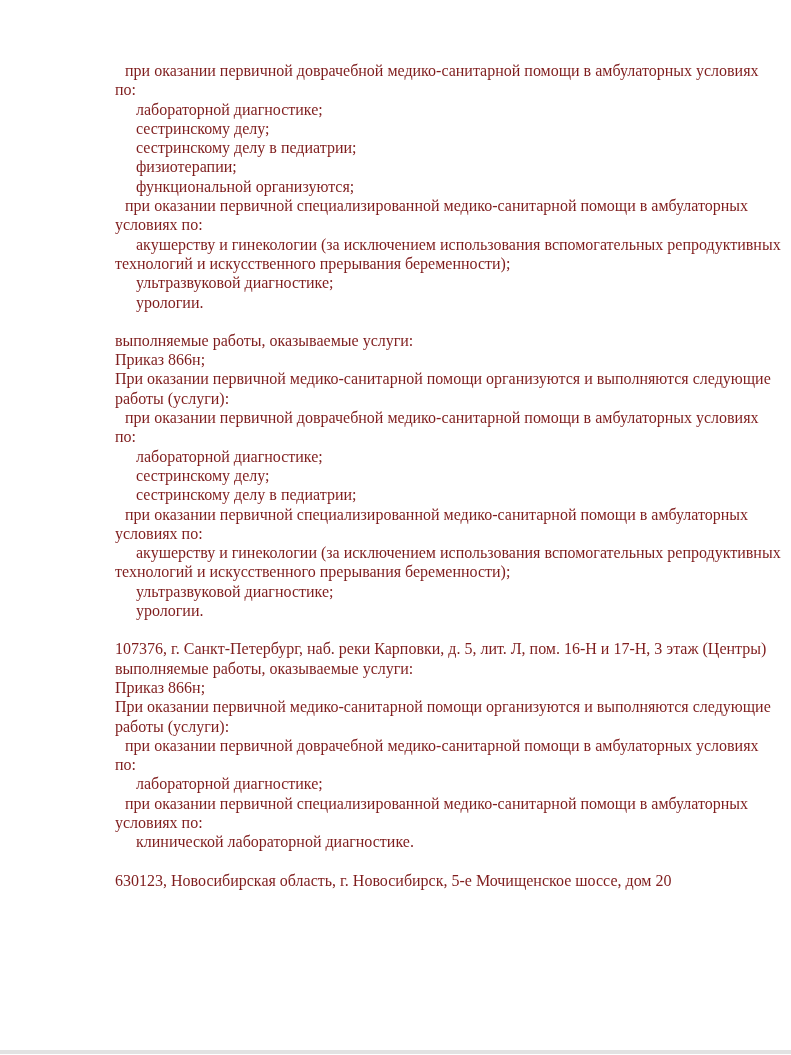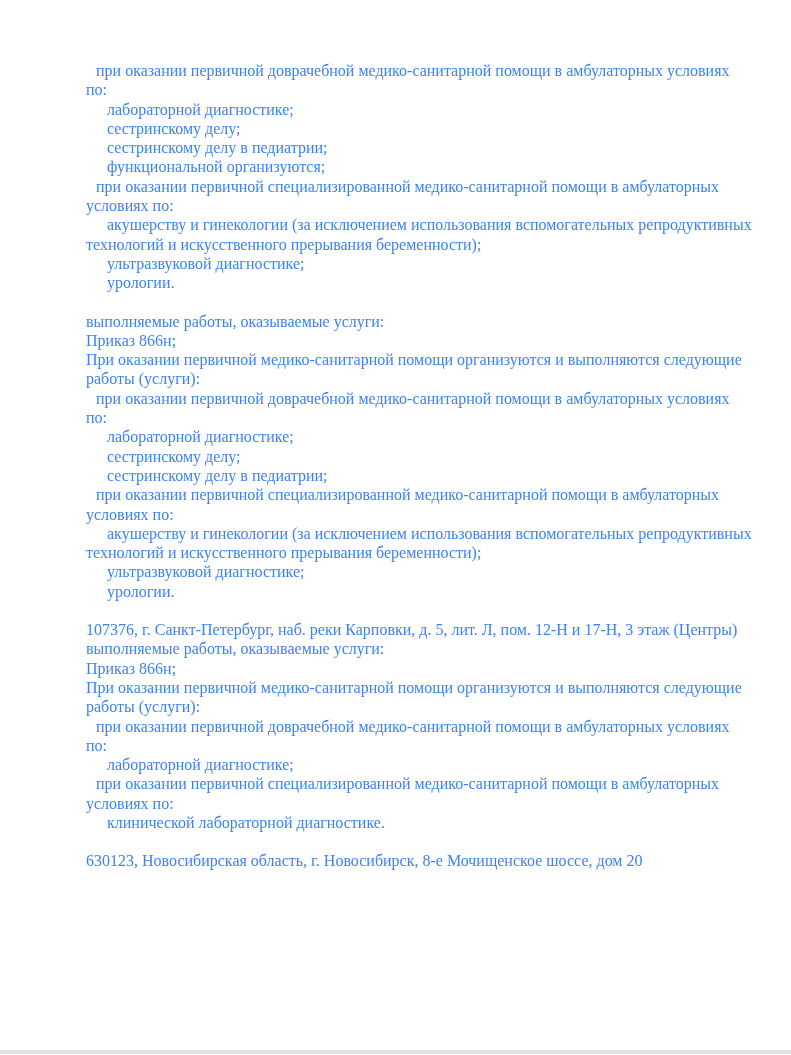--- a/index.html
+++ b/index.html
@@ -46,27 +46,28 @@
     left: 0;
     right: 0;
     bottom: 1px;
     height: 4px;
   }
 </style>
 </head>
 <body style="background: rgb(255, 255, 255);">
 
 <div class="doc-page">
-  <div class="doc-text" style="color: #3b82f6;">
+  <div class="doc-text" style="color: #7f1d1d; margin-left: 29px;">
       <div class="block">
         <div class="line ind1">при оказании первичной доврачебной медико-санитарной помощи в амбулаторных условиях</div>
         <div class="line ind0">по:</div>
         <div class="line ind2">лабораторной диагностике;</div>
         <div class="line ind2">сестринскому делу;</div>
         <div class="line ind2">сестринскому делу в педиатрии;</div>
+        <div class="line ind2">физиотерапии;</div>
         <div class="line ind2">функциональной организуются;</div>
         <div class="line ind1">при оказании первичной специализированной медико-санитарной помощи в амбулаторных</div>
         <div class="line ind0">условиях по:</div>
         <div class="line ind2">акушерству и гинекологии (за исключением использования вспомогательных репродуктивных</div>
         <div class="line ind0">технологий и искусственного прерывания беременности);</div>
         <div class="line ind2">ультразвуковой диагностике;</div>
         <div class="line ind2">урологии.</div>
       </div>
       <div class="block">
         <div class="line ind0">выполняемые работы, оказываемые услуги:</div>
@@ -79,30 +80,30 @@
         <div class="line ind2">сестринскому делу;</div>
         <div class="line ind2">сестринскому делу в педиатрии;</div>
         <div class="line ind1">при оказании первичной специализированной медико-санитарной помощи в амбулаторных</div>
         <div class="line ind0">условиях по:</div>
         <div class="line ind2">акушерству и гинекологии (за исключением использования вспомогательных репродуктивных</div>
         <div class="line ind0">технологий и искусственного прерывания беременности);</div>
         <div class="line ind2">ультразвуковой диагностике;</div>
         <div class="line ind2">урологии.</div>
       </div>
       <div class="block">
-        <div class="line ind0">107376, г. Санкт-Петербург, наб. реки Карповки, д. 5, лит. Л, пом. 12-Н и 17-Н, 3 этаж (Центры)</div>
+        <div class="line ind0">107376, г. Санкт-Петербург, наб. реки Карповки, д. 5, лит. Л, пом. 16-Н и 17-Н, 3 этаж (Центры)</div>
         <div class="line ind0">выполняемые работы, оказываемые услуги:</div>
         <div class="line ind0">Приказ 866н;</div>
         <div class="line ind0">При оказании первичной медико-санитарной помощи организуются и выполняются следующие</div>
         <div class="line ind0">работы (услуги):</div>
         <div class="line ind1">при оказании первичной доврачебной медико-санитарной помощи в амбулаторных условиях</div>
         <div class="line ind0">по:</div>
         <div class="line ind2">лабораторной диагностике;</div>
         <div class="line ind1">при оказании первичной специализированной медико-санитарной помощи в амбулаторных</div>
         <div class="line ind0">условиях по:</div>
         <div class="line ind2">клинической лабораторной диагностике.</div>
       </div>
       <div class="block">
-        <div class="line ind0">630123, Новосибирская область, г. Новосибирск, 8-е Мочищенское шоссе, дом 20</div>
+        <div class="line ind0">630123, Новосибирская область, г. Новосибирск, 5-е Мочищенское шоссе, дом 20</div>
       </div>
     </div>
   <div class="bottom-edge-bar" style="background: rgb(226, 226, 226);"></div>
 </div>
 
 </body></html>

